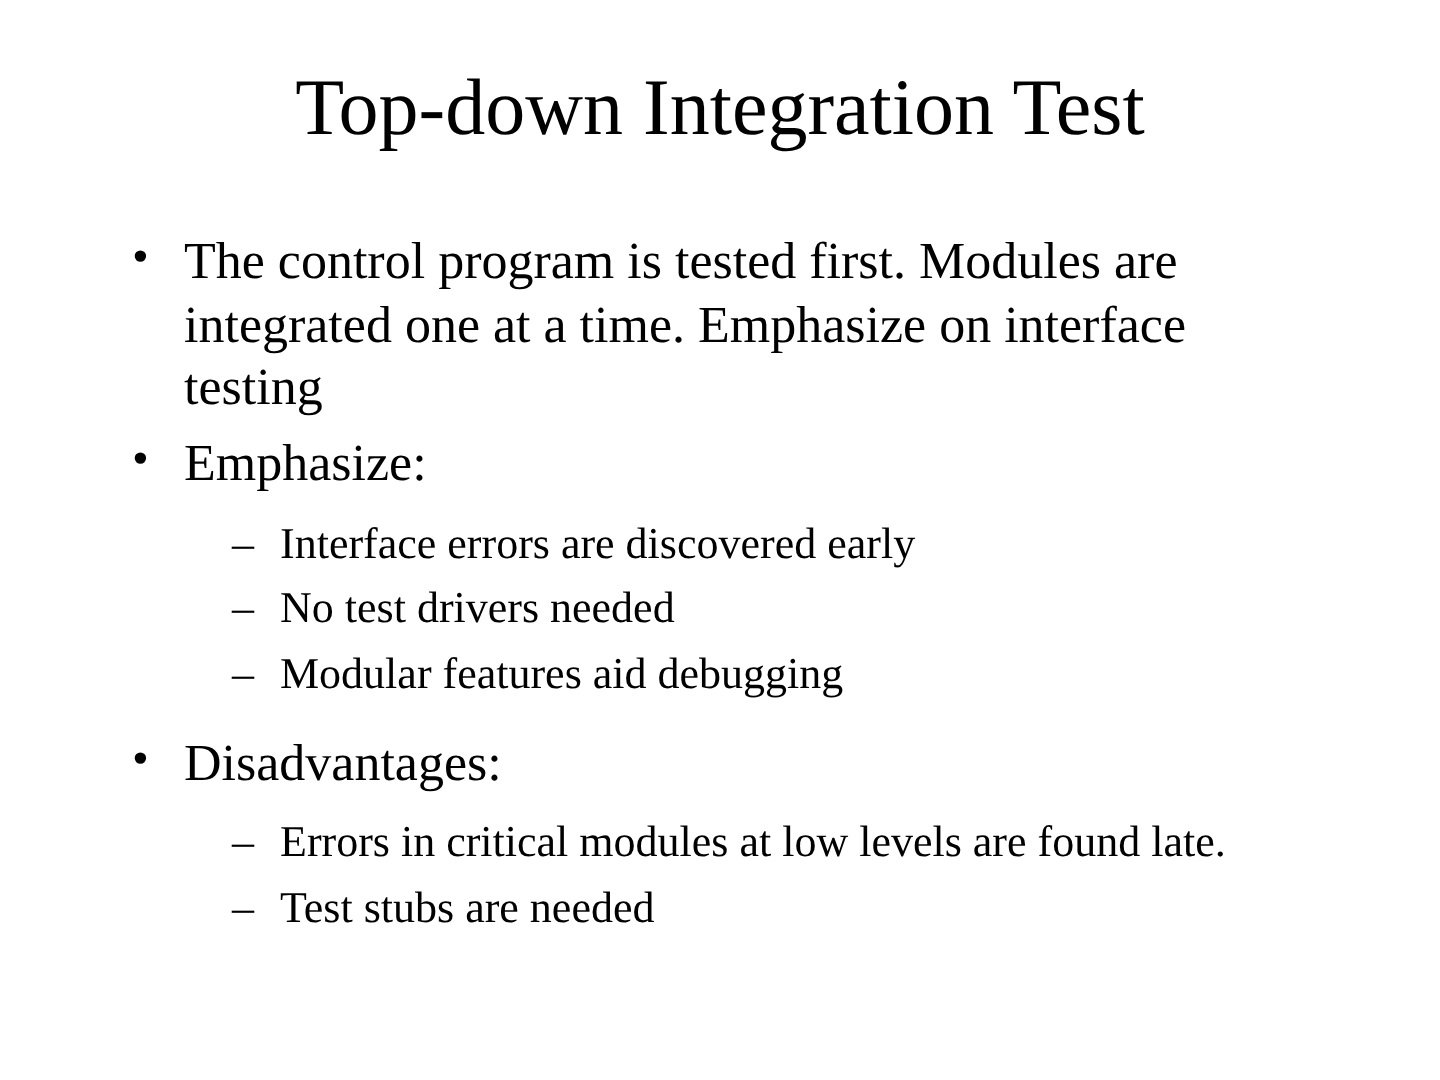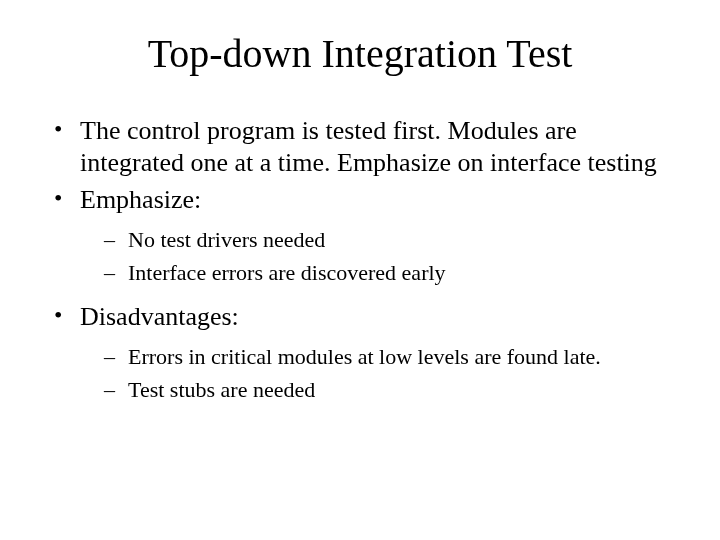--- a/index.html
+++ b/index.html
@@ -18,21 +18,21 @@
     padding: 24px 40px 24px 40px;
   }
   .title {
     text-align: center;
     font-size: 40px;
     font-weight: normal;
     margin: 6px 0 38px 0;
   }
   ul.level1 {
     list-style: none;
-    margin: 4px;
+    margin: 16px;
     padding: 0 0 0 6px;
     font-size: 26px;
     line-height: 1.22;
   }
   ul.level1 > li {
     position: relative;
     padding-left: 30px;
     margin-bottom: 6px;
   }
   ul.level1 > li::before {
@@ -68,22 +68,23 @@
 <div class="slide">
   <h1 class="title">Top-down Integration Test</h1>
 
   <ul class="level1">
     <li>
       <span>The control program is tested first. Modules are integrated one at a time. Emphasize on interface testing</span>
     </li>
     <li>
       <span>Emphasize:</span>
       <ul class="level2">
+        <li><span>Interface errors are discovered early</span></li>
         <li><span>No test drivers needed</span></li>
-        <li><span>Interface errors are discovered early</span></li>
+        <li><span>Modular features aid debugging</span></li>
       </ul>
     </li>
     <li>
       <span>Disadvantages:</span>
       <ul class="level2">
         <li><span>Errors in critical modules at low levels are found late.</span></li>
         <li><span>Test stubs are needed</span></li>
       </ul>
     </li>
   </ul>

